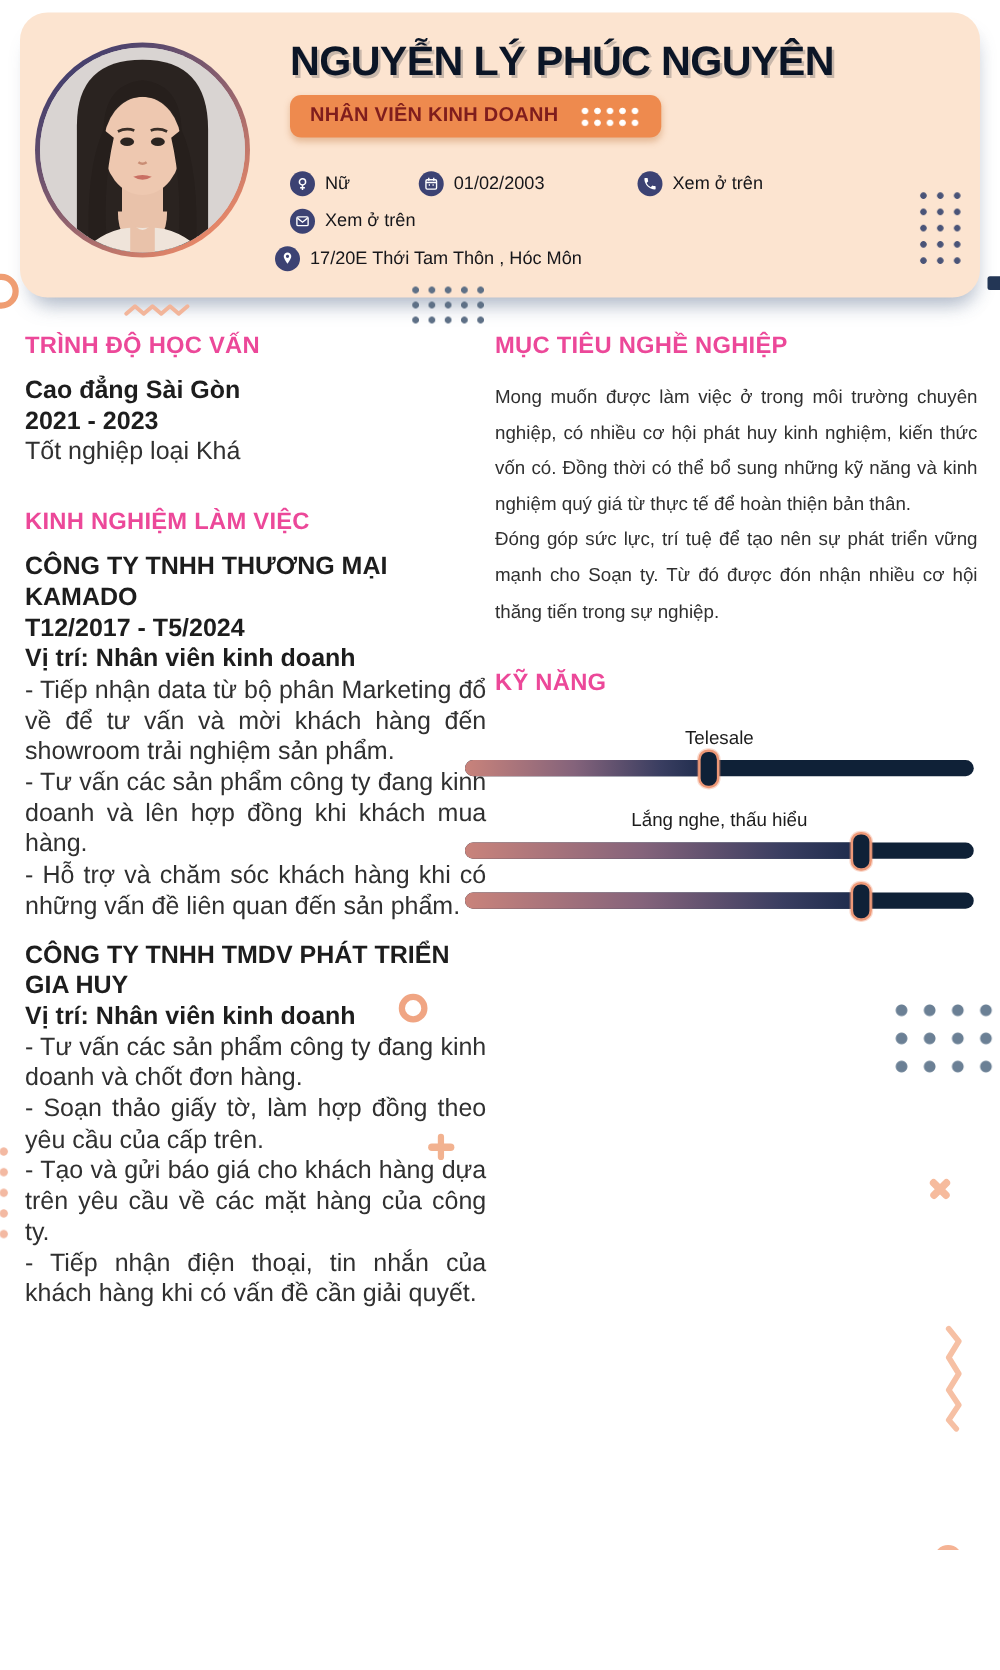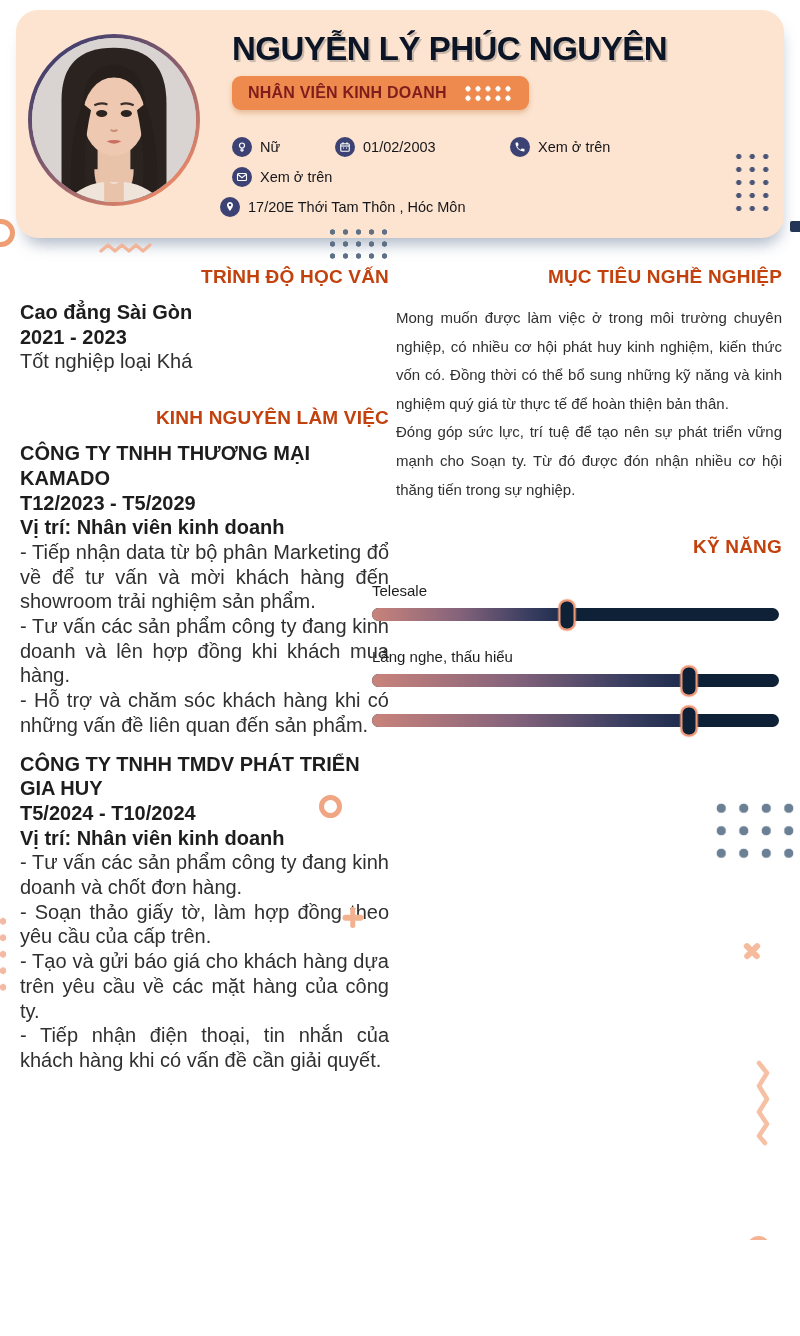--- a/index.html
+++ b/index.html
@@ -38,34 +38,34 @@
   .info-icon svg{width:12px;height:12px;}
   .info-text{font-size:14.5px;color:#16161a;}
   .hdr-dots{position:absolute;left:716px;top:140px;width:41px;height:66px;
     background-image:radial-gradient(circle,#4A5478 2.3px,transparent 2.9px);
     background-size:13.5px 13px;}
 
   
   .col{position:absolute;top:266px;}
   .col-left{left:20px;width:369px;}
   .col-right{left:396px;width:386px;}
-  h2.sec{margin:0 0 12px 0;font-size:19px;font-weight:700;color:#c2410c;text-align:right;letter-spacing:.2px;}
+  h2.sec{margin:0 0 12px 0;font-size:19px;font-weight:700;color:#ec4899;text-align:left;letter-spacing:.2px;}
   .col p{margin:0;}
   .ltext{font-size:20px;line-height:24.7px;color:#303030;}
   .b{font-weight:700;color:#1d1d1d;}
   .duty{text-align:justify;}
   .exp-head{margin-top:33px !important;}
   .job2{margin-top:14px;}
   .obj-p{font-size:15px;line-height:28.6px;color:#303030;text-align:justify;}
 
   
   .skills-head{margin-top:32px !important;margin-bottom:24px !important;}
   .skills{margin-left:-24px;width:407px;}
   .skill{margin-bottom:27px;}
-  .skill-label{font-size:15px;color:#1c1c1c;margin-bottom:9px;}
+  .skill-label{font-size:15px;color:#1c1c1c;margin-bottom:9px;text-align:center;}
   .skill-track{position:relative;height:13px;border-radius:7px;background:#0F2137;}
   .skill-fill{position:absolute;left:0;top:0;height:100%;border-radius:7px 0 0 7px;
     background:linear-gradient(90deg,#C9837B 0%,#84637B 45%,#3A3E61 80%,#1C2B4B 100%);}
   .skill-thumb{position:absolute;top:50%;width:13px;height:27px;border-radius:8px;
     background:#0F2137;border:2.5px solid #ED9877;transform:translate(-50%,-50%);
     box-shadow:0 0 0 1px rgba(240,150,115,.35);}
 
   
   .watermark{position:absolute;top:1304px;right:22px;font-family:"DejaVu Sans Mono",monospace;
     font-size:14px;letter-spacing:1.5px;color:#7c7c7c;}
@@ -171,34 +171,33 @@
 
     <div class="hdr-dots"></div>
   </div>
 
   <div class="col col-left">
     <h2 class="sec">TRÌNH ĐỘ HỌC VẤN</h2>
     <p class="ltext b">Cao đẳng Sài Gòn</p>
     <p class="ltext b">2021 - 2023</p>
     <p class="ltext">Tốt nghiệp loại Khá</p>
 
-    <h2 class="sec exp-head">KINH NGUYÊN LÀM VIỆC</h2>
+    <h2 class="sec exp-head">KINH NGHIỆM LÀM VIỆC</h2>
 
     <div class="job">
       <p class="ltext b">CÔNG TY TNHH THƯƠNG MẠI KAMADO</p>
-      <p class="ltext b">T12/2023 - T5/2029</p>
+      <p class="ltext b">T12/2017 - T5/2024</p>
       <p class="ltext b">Vị trí: Nhân viên kinh doanh</p>
       <p class="ltext duty">- Tiếp nhận data từ bộ phân Marketing đổ về để tư vấn và mời khách hàng đến showroom trải nghiệm sản phẩm.</p>
       <p class="ltext duty">- Tư vấn các sản phẩm công ty đang kinh doanh và lên hợp đồng khi khách mua hàng.</p>
       <p class="ltext duty">- Hỗ trợ và chăm sóc khách hàng khi có những vấn đề liên quan đến sản phẩm.</p>
     </div>
 
     <div class="job job2">
       <p class="ltext b">CÔNG TY TNHH TMDV PHÁT TRIỂN GIA HUY</p>
-      <p class="ltext b">T5/2024 - T10/2024</p>
       <p class="ltext b">Vị trí: Nhân viên kinh doanh</p>
       <p class="ltext duty">- Tư vấn các sản phẩm công ty đang kinh doanh và chốt đơn hàng.</p>
       <p class="ltext duty">-  Soạn thảo giấy tờ, làm hợp đồng theo yêu cầu của cấp trên.</p>
       <p class="ltext duty">- Tạo và gửi báo giá cho khách hàng dựa trên yêu cầu về các mặt hàng của công ty.</p>
       <p class="ltext duty">- Tiếp nhận điện thoại, tin nhắn của khách hàng khi có vấn đề cần giải quyết.</p>
     </div>
   </div>
 
   <div class="col col-right">
     <h2 class="sec" style="margin-bottom:16px;">MỤC TIÊU NGHỀ NGHIỆP</h2>

